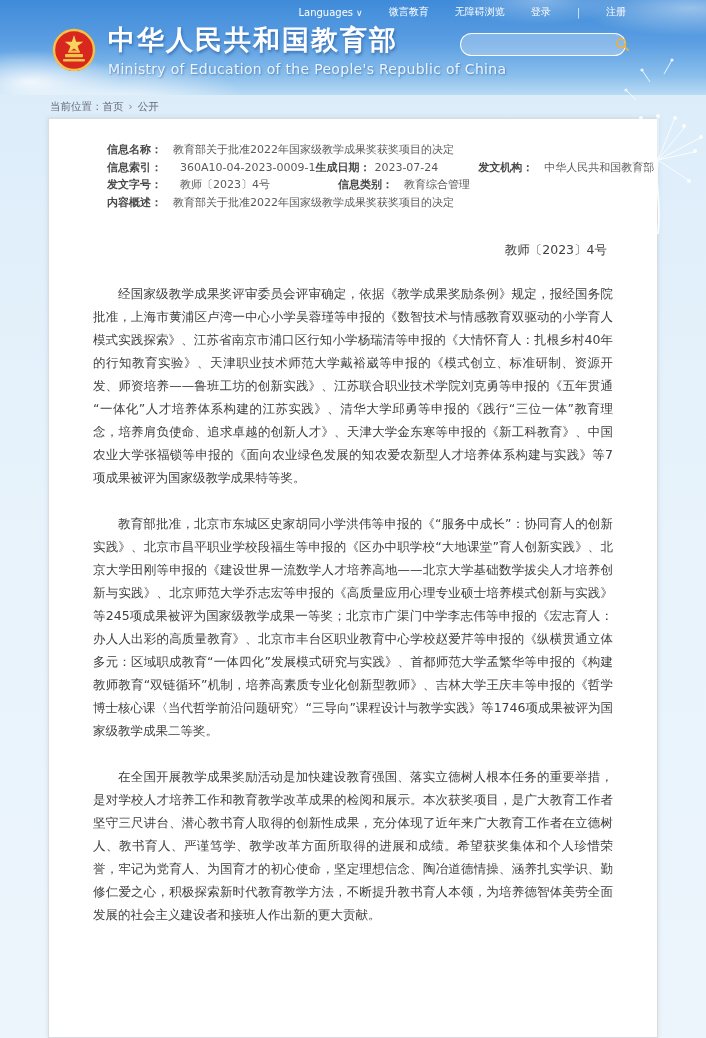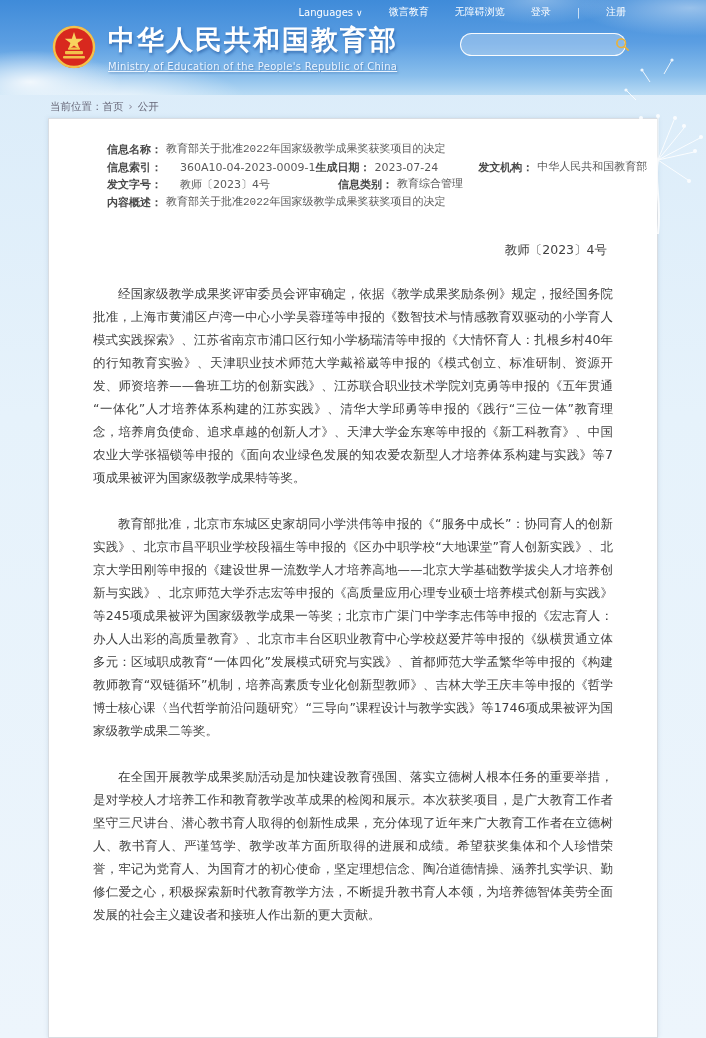--- a/index.html
+++ b/index.html
@@ -28,22 +28,22 @@
   .top-links a, .top-links .lang { color:#fff; text-decoration:none; cursor:pointer; }
   .chev { font-size:9px; margin-left:3px; }
   .sep { opacity:.8; }
   .brand { position:absolute; left:52px; top:22px; display:flex; align-items:center; }
   .emblem { width:44px; height:44px; flex:0 0 auto; }
   .brand-text { margin-left:12px; }
   .site-title {
     font-size:27px; font-weight:bold; color:#fff; letter-spacing:2px;
     text-shadow:1px 2px 3px rgba(20,70,140,.55);
   }
-  .site-sub { font-size:10px; color:#eaf4ff; margin-top:3px; letter-spacing:.3px;
-    text-shadow:1px 1px 2px rgba(20,70,140,.5);text-decoration:underline; }
+  .site-sub { font-size:14px; color:#eaf4ff; margin-top:3px; letter-spacing:.3px;
+    text-shadow:1px 1px 2px rgba(20,70,140,.5); }
   .search-pill {
     position:absolute; left:460px; top:33px; width:166px; height:23px;
     border:1px solid rgba(255,255,255,.95); border-radius:12px;
     background:rgba(255,255,255,.28);
     display:flex; align-items:center; padding:0 6px 0 12px;
   }
   .search-pill input {
     flex:1; border:none; outline:none; background:transparent;
     font-size:11px; color:#234; height:100%;
   }
@@ -59,21 +59,21 @@
   .bc-sep { margin:0 5px; color:#889; }
   
   .doc-card {
     position:absolute; left:48px; top:118px; width:610px; height:920px;
     background:#fff; border:1px solid #d9dde2; box-shadow:0 0 4px rgba(120,150,180,.25);
     padding:22px 44px 0 44px; overflow:hidden;
   }
   .meta { font-size:11px; color:#5a5a5a; line-height:17.5px; margin-left:14px; }
   .meta-row { display:flex; white-space:nowrap; }
   .m-label { font-weight:bold; color:#4a4a4a; flex:0 0 auto; }
-  .m-val { margin-left:4px;font-family:Liberation Mono, monospace; }
+  .m-val { margin-left:11px; }
   .w-col { display:inline-block; width:158px; margin-left:18px; }
   .w-col2 { display:inline-block; width:96px; margin-left:4px; }
   .gap-agency { margin-left:40px; font-weight:bold; color:#4a4a4a; }
   
   .doc-title { text-align:center; font-size:15.5px; font-weight:bold; color:#383838;
     line-height:23px; margin-top:37px; }
   .doc-number { text-align:right; font-size:12.5px; color:#404040; margin:31px 6px 0 0; }
   .doc-body p {
     font-size:12.5px; color:#404040; line-height:23px;
     text-indent:2em; margin-top:23px; text-align:justify;

